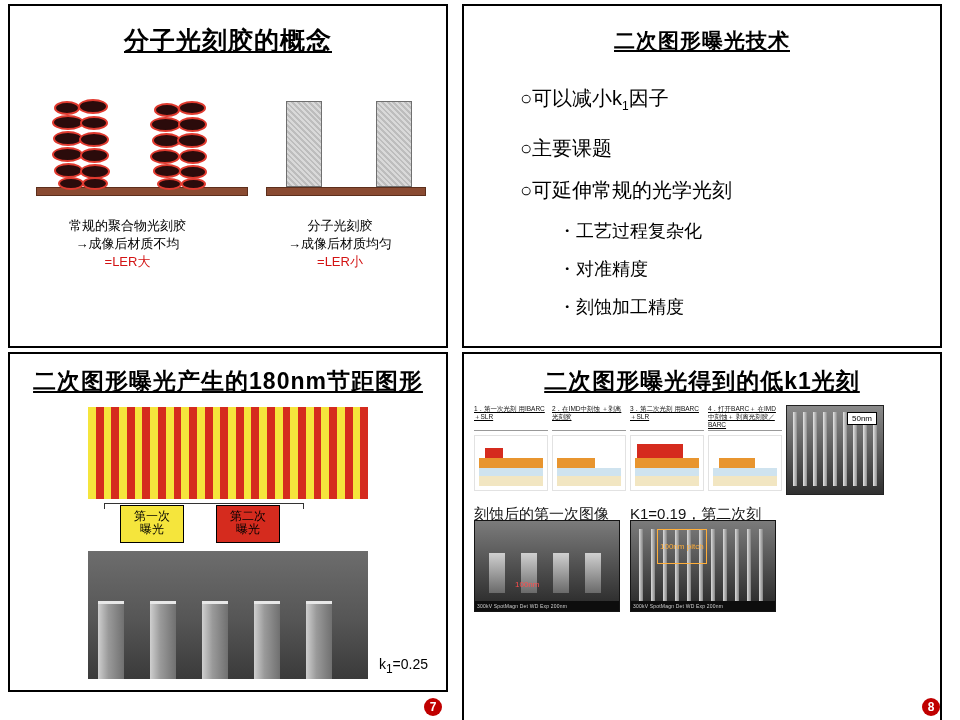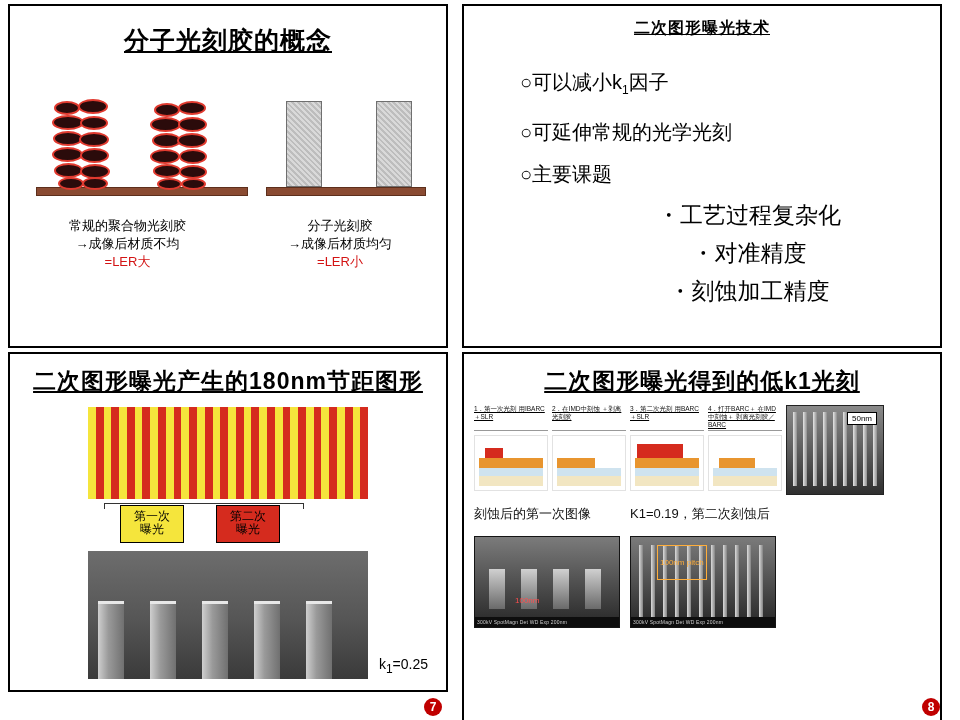--- a/index.html
+++ b/index.html
@@ -28,21 +28,21 @@
   #slide-4 { left: 462px; top: 352px; width: 480px; height: 436px; }
 
   .slide-title {
     text-align: center;
     font-weight: bold;
     color: #000;
     text-decoration: underline;
     letter-spacing: 1px;
   }
   #slide-1 .slide-title { font-size: 25px; margin-top: 18px; }
-  #slide-2 .slide-title { font-size: 16px; margin-top: 12px; font-family: Liberation Serif, serif; }
+  #slide-2 .slide-title { font-size: 21px; margin-top: 21px; font-family: Liberation Serif, serif; }
   #slide-3 .slide-title { font-size: 23px; margin-top: 12px; }
   #slide-4 .slide-title { font-size: 23px; margin-top: 12px; }
 
   
   .s1-fig {
     position: relative;
     margin: 26px auto 0;
     width: 400px; height: 120px;
   }
   .substrate {
@@ -100,25 +100,24 @@
   .bullets {
     margin: 30px 0 0 56px;
   }
   .b1 {
     font-size: 20px;
     color: #000;
     margin-bottom: 16px;
     line-height: 26px;
   }
   .b2 {
-    font-size: 23px;
+    font-size: 18px;
     color: #000;
     margin: 0 0 14px 38px;
     line-height: 24px;
-    text-align: center;
   }
   .sub-k { font-size: 12px; vertical-align: sub; }
 
   
   .s3-fig {
     position: relative;
     margin: 10px auto 0;
     width: 280px; height: 250px;
   }
   .grating {
@@ -211,21 +210,21 @@
     background: linear-gradient(90deg,#e6e6e6,#8d8d8d);
   }
   .tag-50 {
     position: absolute; right: 6px; top: 6px;
     background: #fff; color: #000; font-size: 8px;
     padding: 1px 4px; border: 1px solid #000;
   }
 
   .s4-bottom { display: flex; gap: 10px; margin-top: 10px; }
   .bcell { width: 146px; }
-  .bcap { font-size: 13px; color: #111; margin-bottom: 19px; height: 12px;}
+  .bcap { font-size: 15px; color: #111; margin-bottom: 3px; height: 12px;}
   .bsem {
     height: 92px;
     background: linear-gradient(180deg,#7b7b7b,#262626);
     position: relative; overflow: hidden; border: 1px solid #151515;
   }
   .bsem .trench {
     position: absolute; bottom: 18px; width: 16px; height: 40px;
     background: linear-gradient(180deg,#d0d0d0,#6a6a6a);
   }
   .bsem .fineline {
@@ -321,22 +320,22 @@
     </div>
   </div>
 
   <div class="slide" id="slide-2">
     <div class="slide-title">二次图形曝光技术</div>
 
     <div class="bullets">
       <div class="b1">
         <span>○可以减小k</span><span class="sub-k">1</span><span>因子</span>
       </div>
+      <div class="b1">○主要课题</div>
       <div class="b1">○可延伸常规的光学光刻</div>
-      <div class="b1">○主要课题</div>
 
       <div class="b2">・工艺过程复杂化</div>
       <div class="b2">・对准精度</div>
       <div class="b2">・刻蚀加工精度</div>
     </div>
   </div>
 
   <div class="slide" id="slide-3">
     <div class="slide-title">二次图形曝光产生的180nm节距图形</div>
 

